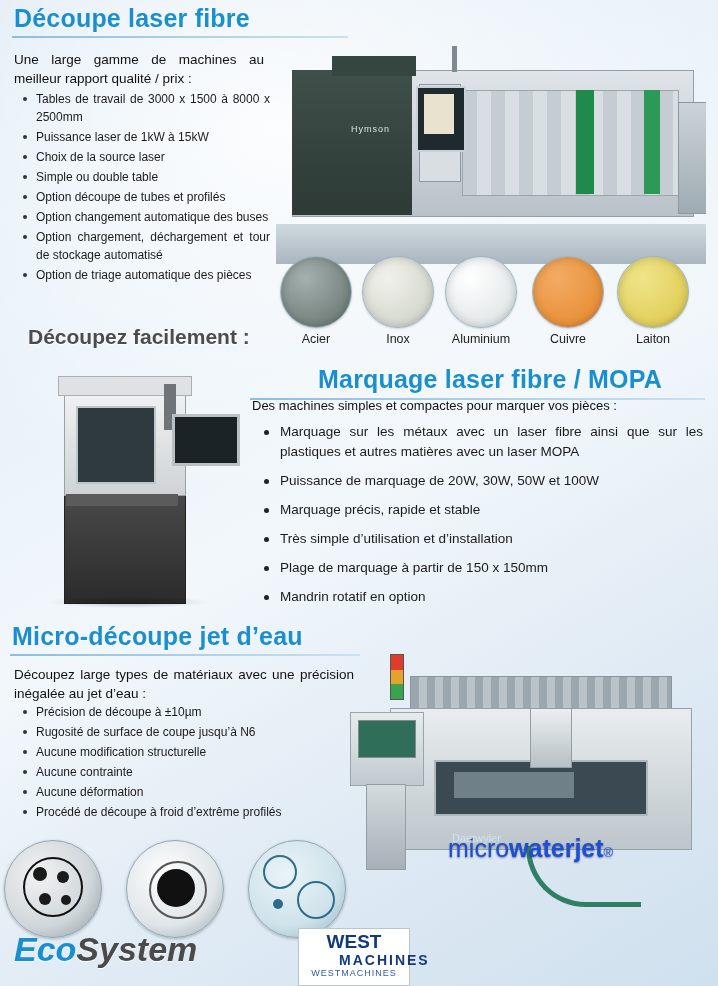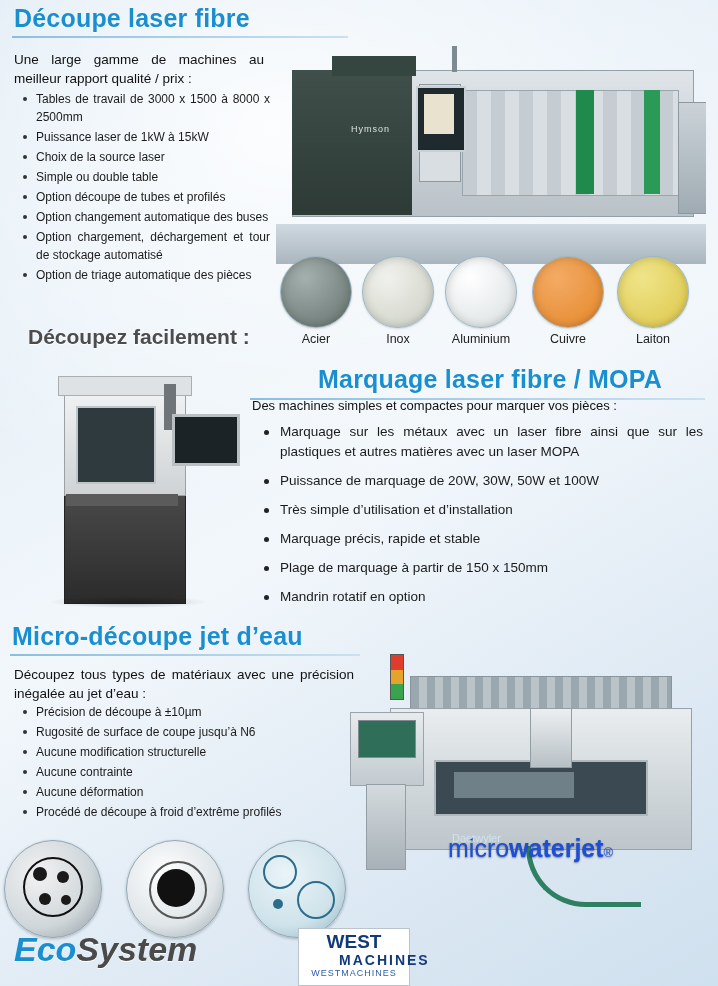--- a/index.html
+++ b/index.html
@@ -195,41 +195,41 @@
   </div>
 
   <div class="sec-title" id="t2">Marquage laser fibre / MOPA</div>
   <div class="rule" id="r2"></div>
 
   <div class="lead" id="lead2">Des machines simples et compactes pour marquer vos pièces :</div>
 
   <ul class="bul" id="list2">
     <li>Marquage sur les métaux avec un laser fibre ainsi que sur les plastiques et autres matières avec un laser MOPA</li>
     <li>Puissance de marquage de 20W, 30W, 50W et 100W</li>
+    <li>Marquage précis, rapide et stable</li>
     <li>Très simple d’utilisation et d’installation</li>
-    <li>Marquage précis, rapide et stable</li>
     <li>Plage de marquage à partir de 150 x 150mm</li>
     <li>Mandrin rotatif en option</li>
   </ul>
 
   <div class="photo" id="img-marker">
     <div class="mk-base"></div>
     <div class="mk-cab"></div>
     <div class="mk-door"></div>
     <div class="mk-top"></div>
     <div class="mk-arm"></div>
     <div class="mk-mon"></div>
     <div class="mk-key"></div>
     <div class="mk-shadow"></div>
   </div>
 
   <div class="sec-title" id="t3">Micro-découpe jet d’eau</div>
   <div class="rule" id="r3"></div>
 
-  <div class="lead" id="lead3">Découpez tous types de matériaux avec une précision inégalée au jet d’eau :</div>
+  <div class="lead" id="lead3">Découpez large types de matériaux avec une précision inégalée au jet d’eau :</div>
 
   <ul class="bul" id="list3">
     <li>Précision de découpe à ±10µm</li>
     <li>Rugosité de surface de coupe jusqu’à N6</li>
     <li>Aucune modification structurelle</li>
     <li>Aucune contrainte</li>
     <li>Aucune déformation</li>
     <li>Procédé de découpe à froid d’extrême profilés</li>
   </ul>
 

